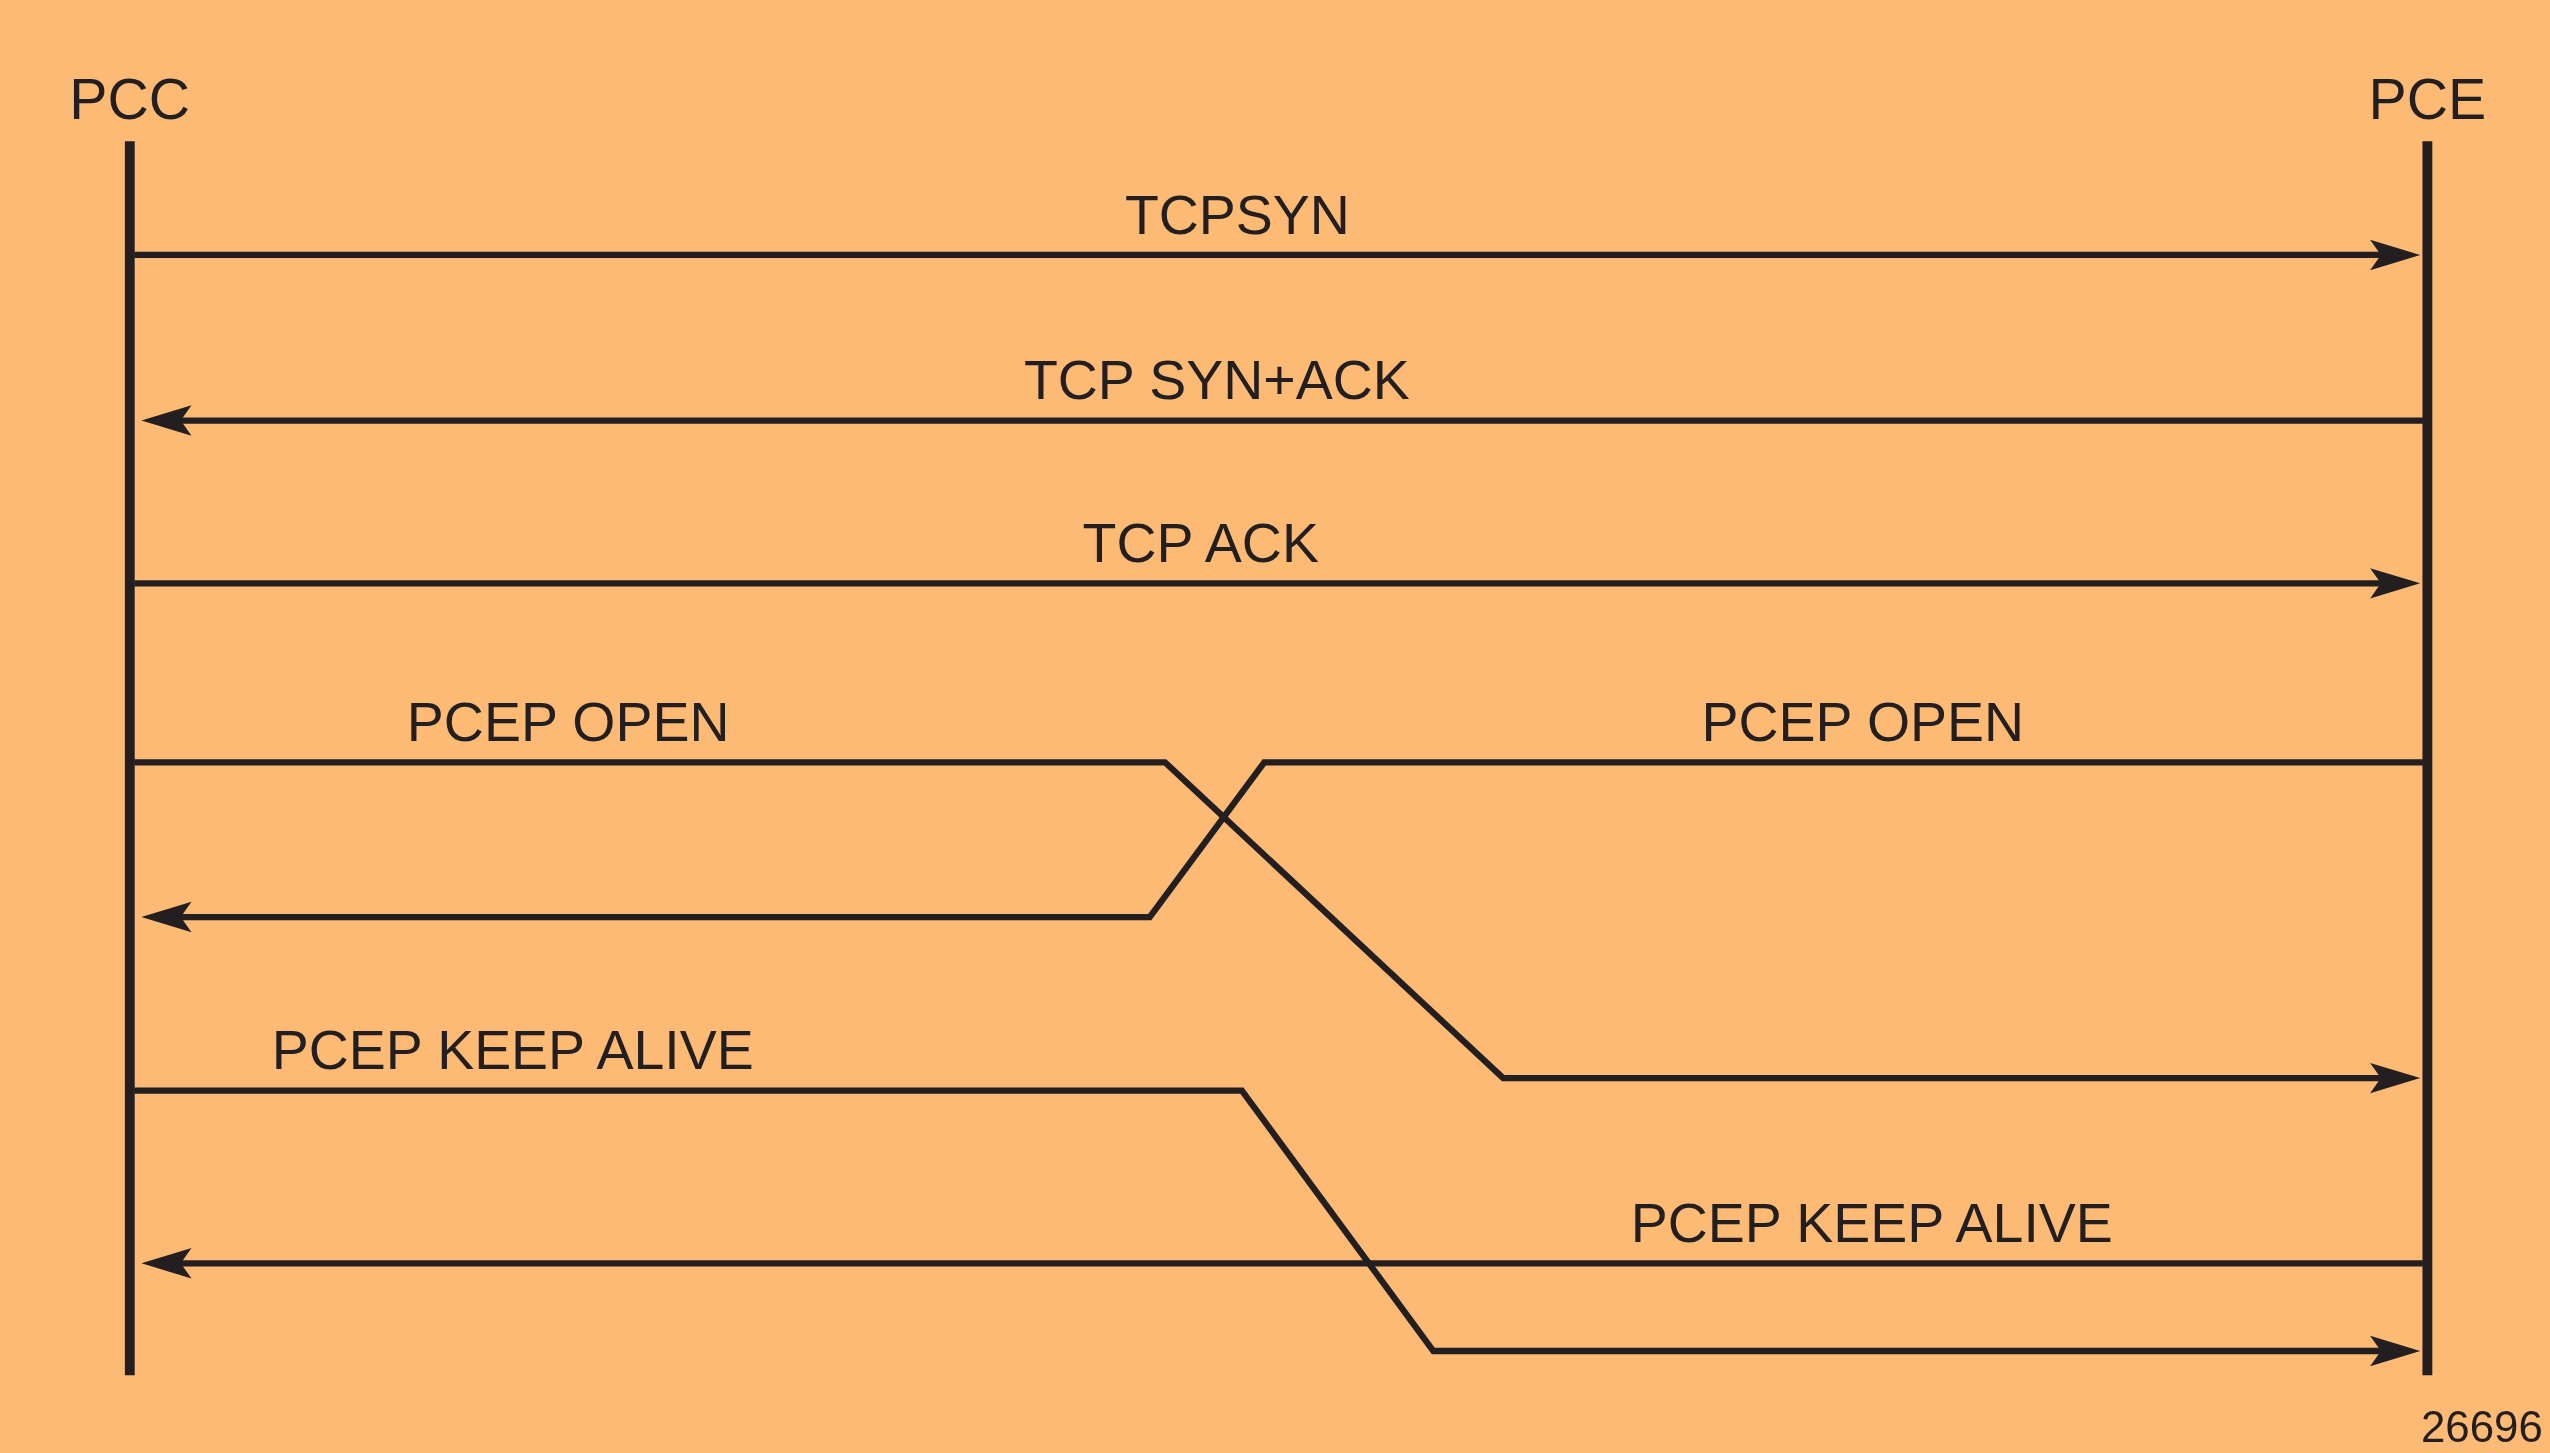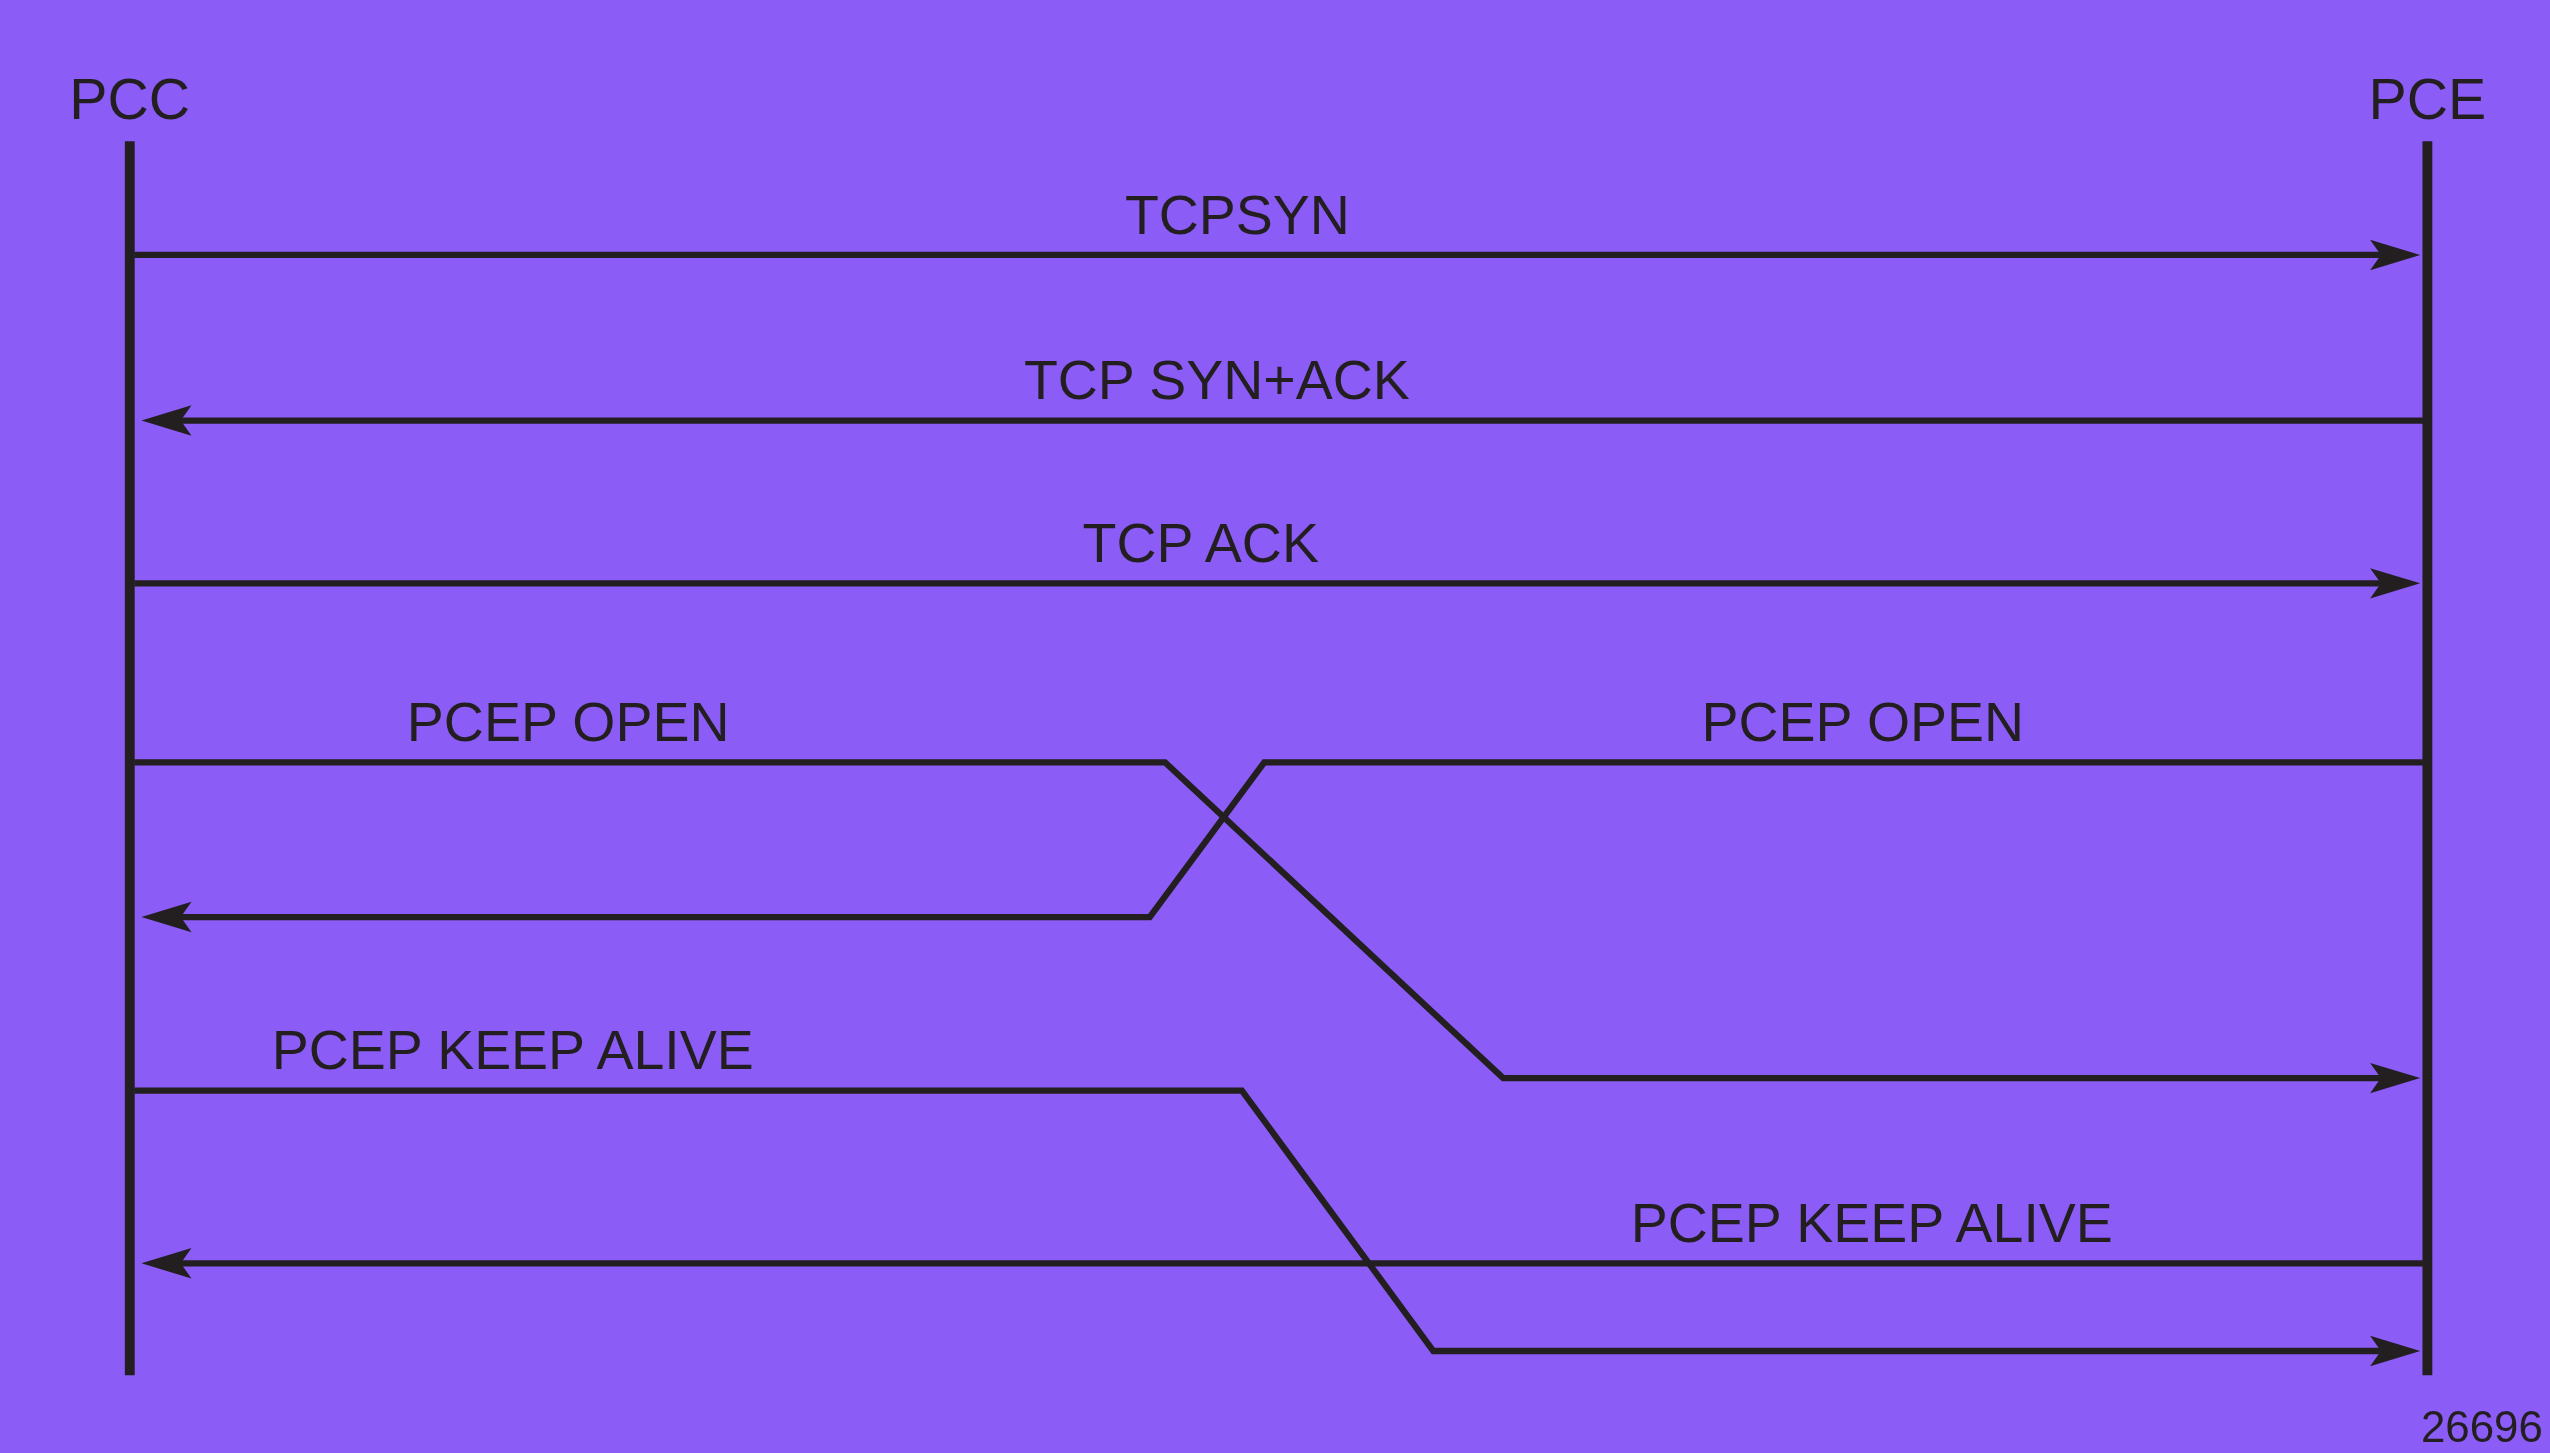--- a/index.html
+++ b/index.html
@@ -8,21 +8,21 @@
     background: #ffffff;
     width: 2550px;
     height: 1453px;
     overflow: hidden;
     font-family: "Liberation Sans", sans-serif;
   }
   .stage {
     position: relative;
     width: 2550px;
     height: 1453px;
-    background: #8b5cf6;
+    background: #fdba74;
   }
   svg text {
     font-family: "Liberation Sans", sans-serif;
   }
 </style>
 </head>
 <body>
 
 <div class="stage">
   <svg id="diagram" width="2550" height="1453" viewBox="0 0 2850 1624" xmlns="http://www.w3.org/2000/svg">

